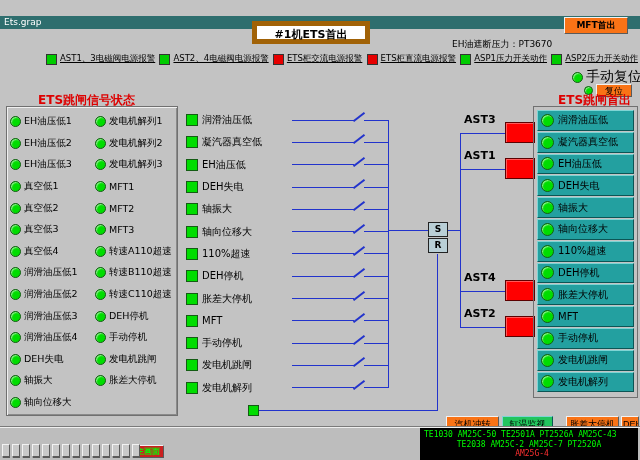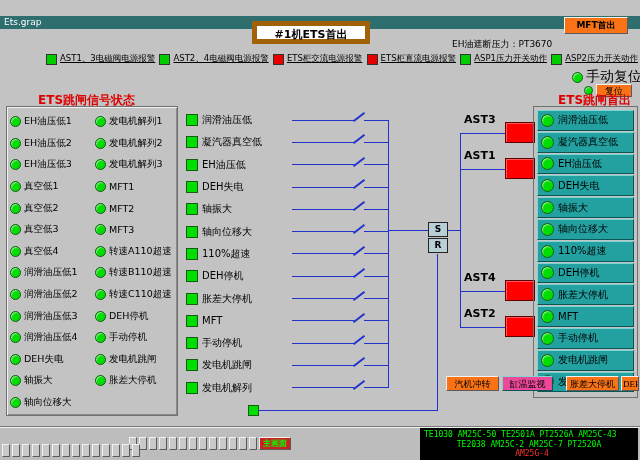--- a/index.html
+++ b/index.html
@@ -77,28 +77,28 @@
 
   
   .rp-title{position:absolute;left:558px;top:92px;font-size:12px;font-weight:bold;color:#dd0000;}
   .right-panel{position:absolute;left:533px;top:106px;width:105px;height:292px;box-sizing:border-box;
                border:1px solid #707070;padding:3px;display:flex;flex-direction:column;gap:1px;}
   .fo-row{height:20.8px;display:flex;align-items:center;gap:4px;padding:0 3px;box-sizing:border-box;
           background:#23a0a0;border:1px solid;border-color:#7fd4d4 #0c5555 #0c5555 #7fd4d4;white-space:nowrap;}
   .fo-label{font-size:10px;color:#000;overflow:hidden;}
 
   
-  .act{position:absolute;top:376px;height:15px;font-size:9px;line-height:13px;font-family:Liberation Serif, serif;white-space:nowrap;overflow:hidden;}
-  .teal-btn{background:#ec4899;border:1px solid;border-color:#7fd4d4 #0c5555 #0c5555 #7fd4d4;color:#000;}
+  .act{position:absolute;top:416px;height:15px;font-size:9px;line-height:13px;font-family:Liberation Sans, sans-serif;white-space:nowrap;overflow:hidden;}
+  .teal-btn{background:#22c55e;border:1px solid;border-color:#7fd4d4 #0c5555 #0c5555 #7fd4d4;color:#000;}
 
   
   .taskbar{position:absolute;left:0;top:426px;width:640px;height:34px;background:#bdbdbd;
            border-top:1px solid #7a7a7a;box-shadow:0 1px 0 #efefef inset;box-sizing:border-box;}
   .tb-row{position:absolute;left:2px;display:flex;gap:2px;width:416px;overflow:hidden;}
-  .tb-row1{top:10px;justify-content:center;}
+  .tb-row1{top:18px;}
   .tb-row2{top:17px;}
   .tb-btn{height:13px;font-size:8px;line-height:11px;padding:0 3px;background:#c9c9c9;border:1px solid;
           border-color:#f2f2f2 #5a5a5a #5a5a5a #f2f2f2;font-family:inherit;white-space:nowrap;flex:0 0 auto;}
   .home-btn{background:#cc2020;color:#00ff00;font-weight:bold;}
   .telemetry{position:absolute;left:420px;top:1px;width:218px;height:32px;background:#000;box-sizing:border-box;
              padding:2px 4px;display:flex;flex-direction:column;justify-content:space-around;overflow:hidden;}
   .tele-line{font-family:"DejaVu Sans Mono","Liberation Mono",monospace;font-size:8px;color:#00ff00;white-space:nowrap;}
   .tele-alarm{font-family:"DejaVu Sans Mono","Liberation Mono",monospace;font-size:8px;color:#ff3030;margin-left:6px;}
   .tele-line2{display:flex;align-items:center;flex-direction:column;}
 </style>

